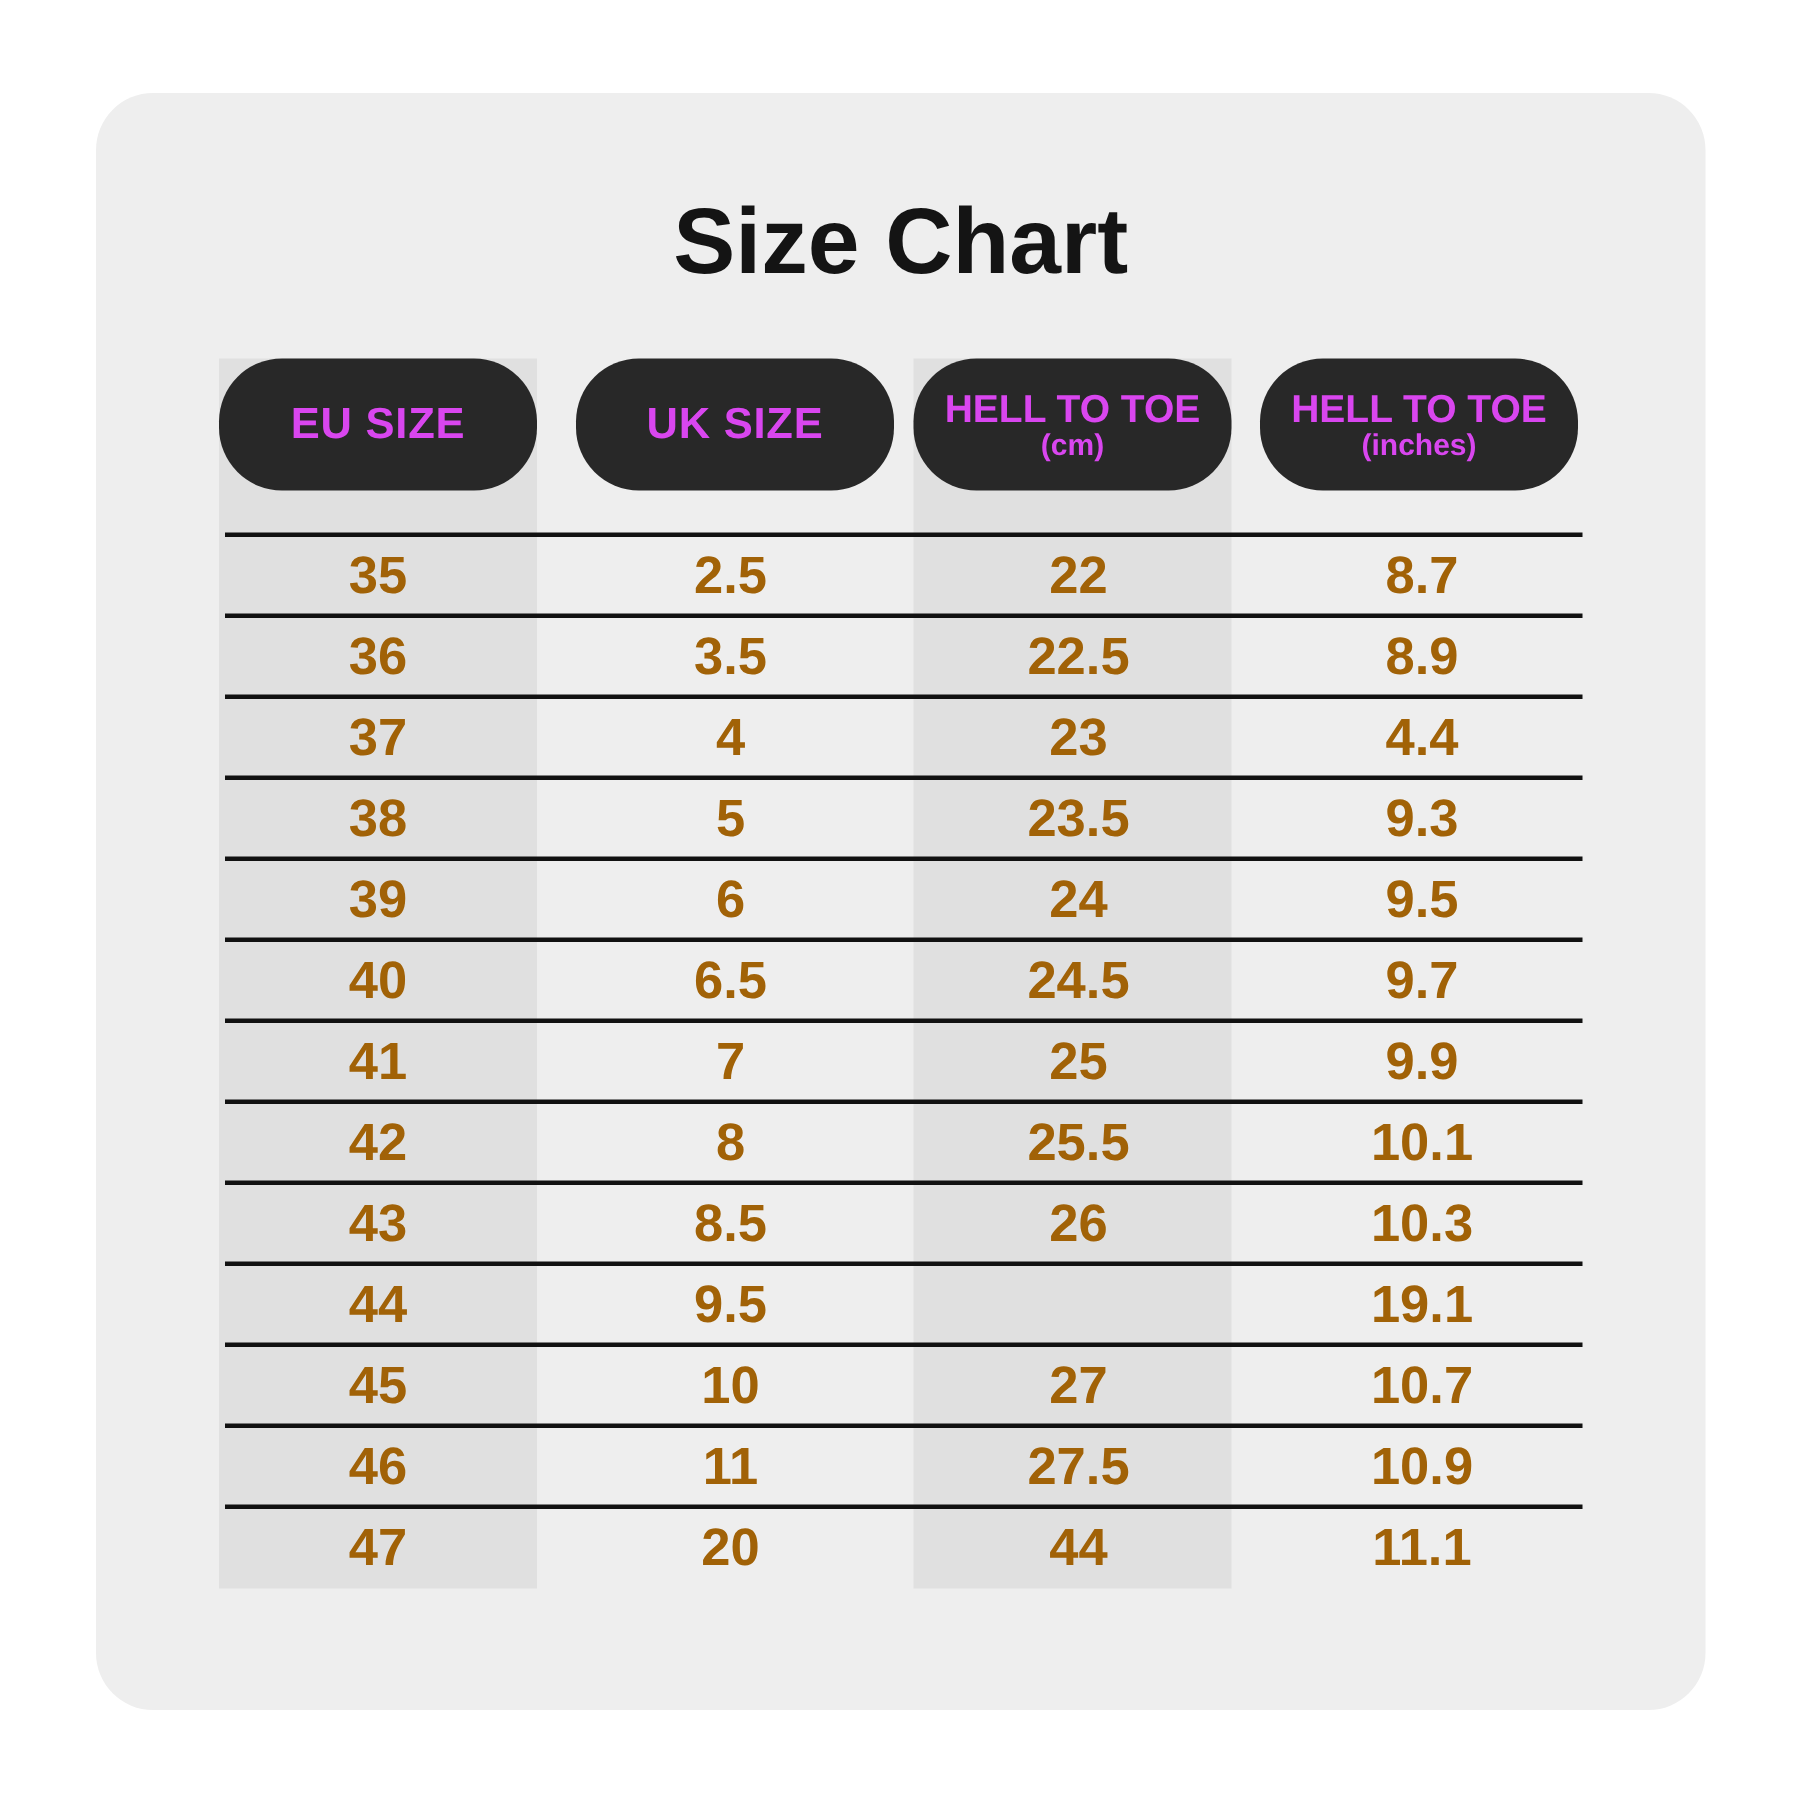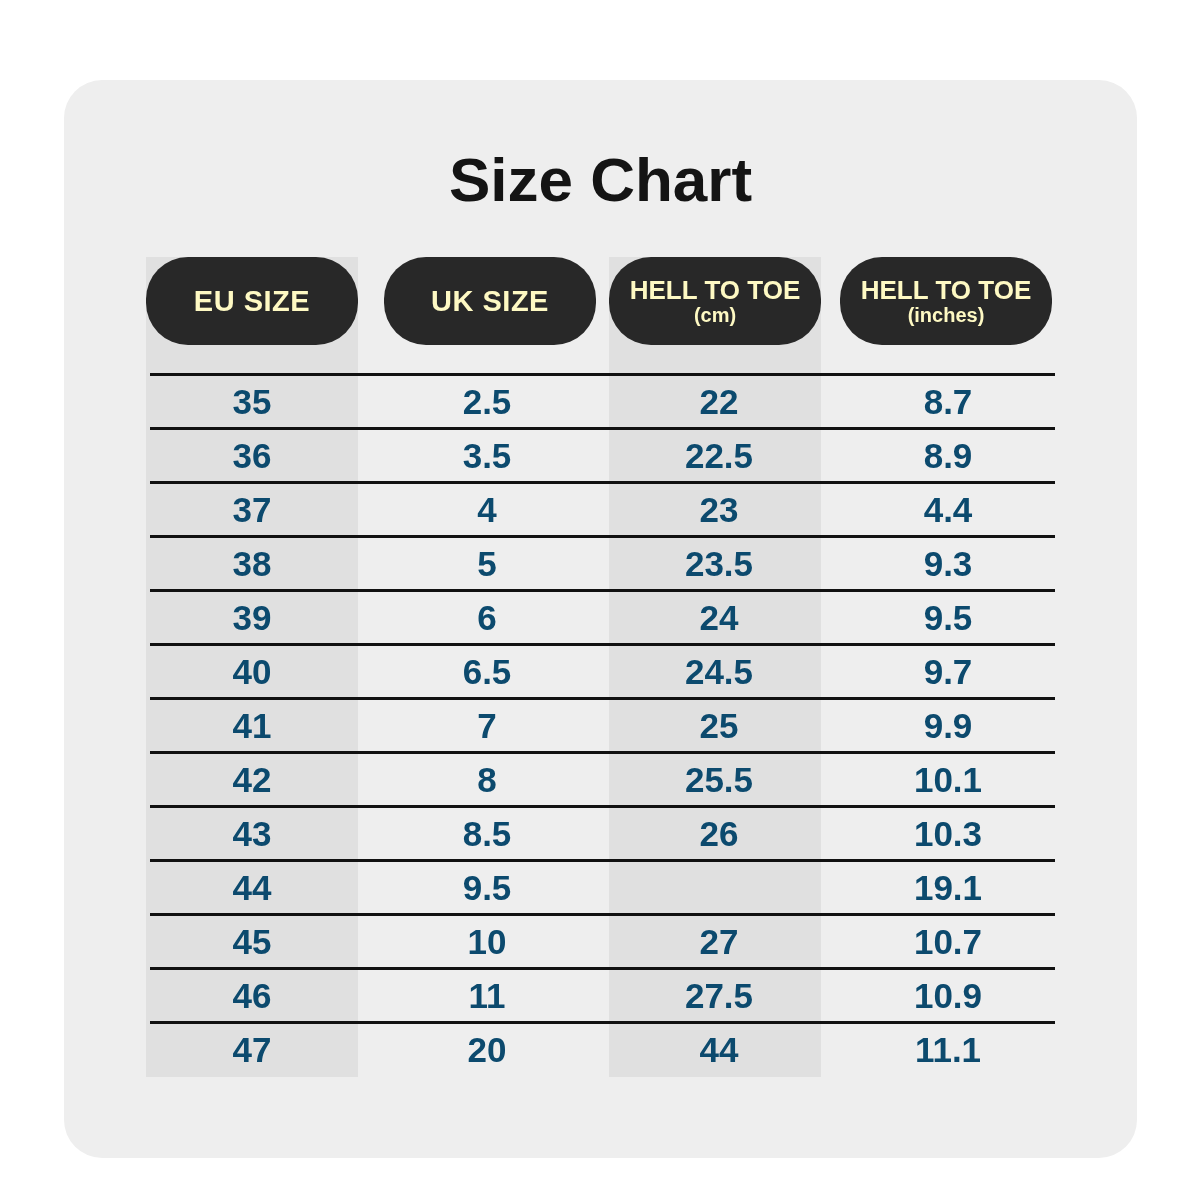--- a/index.html
+++ b/index.html
@@ -16,21 +16,20 @@
     overflow: hidden;
   }
   .card {
     position: absolute;
     left: 64px;
     top: 62px;
     width: 1073px;
     height: 1078px;
     background: #eeeeee;
     border-radius: 38px;
-    margin-top: 18px;
   }
   .title {
     position: absolute;
     top: 68px;
     left: 0;
     width: 100%;
     text-align: center;
     font-size: 62px;
     line-height: 64px;
     font-weight: 700;
@@ -53,21 +52,21 @@
   }
   .stripe-0 { left: 0px; }
   .stripe-2 { left: 463px; }
   .pill {
     position: absolute;
     top: 0;
     width: 212px;
     height: 88px;
     background: #282828;
     border-radius: 42px;
-    color: #fef9c3;
+    color: #d946ef;
     display: flex;
     flex-direction: column;
     align-items: center;
     justify-content: center;
     text-align: center;
   }
   .pill-0 { left: 0px; }
   .pill-1 { left: 238px; }
   .pill-2 { left: 463px; }
   .pill-3 { left: 694px; }
@@ -103,21 +102,21 @@
   .row:last-child { height: 56px; }
   .cell {
     position: absolute;
     top: 0;
     width: 212px;
     height: 51px;
     line-height: 51px;
     text-align: center;
     font-size: 35px;
     font-weight: 700;
-    color: #0c4a6e;
+    color: #a16207;
     letter-spacing: 0px;
   }
   .cell-0 { left: -4px; }
   .cell-1 { left: 231px; }
   .cell-2 { left: 463px; border-radius: 15px; }
   .cell-3 { left: 692px; }
 </style>
 </head>
 <body>
 

